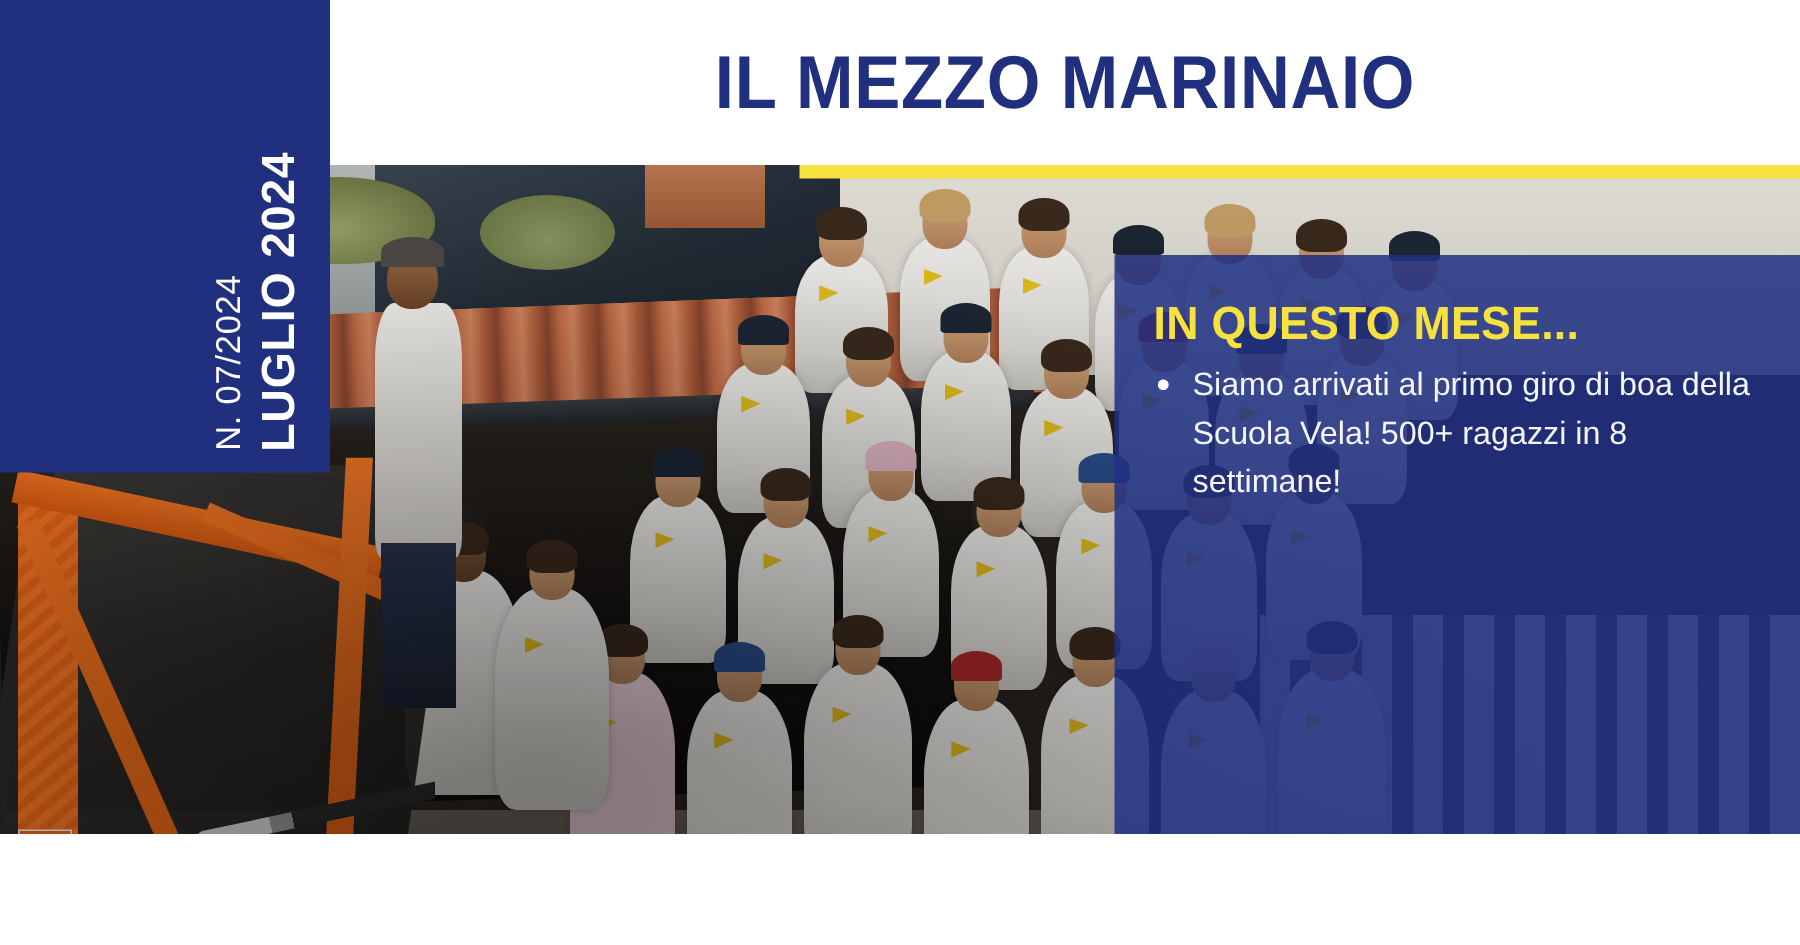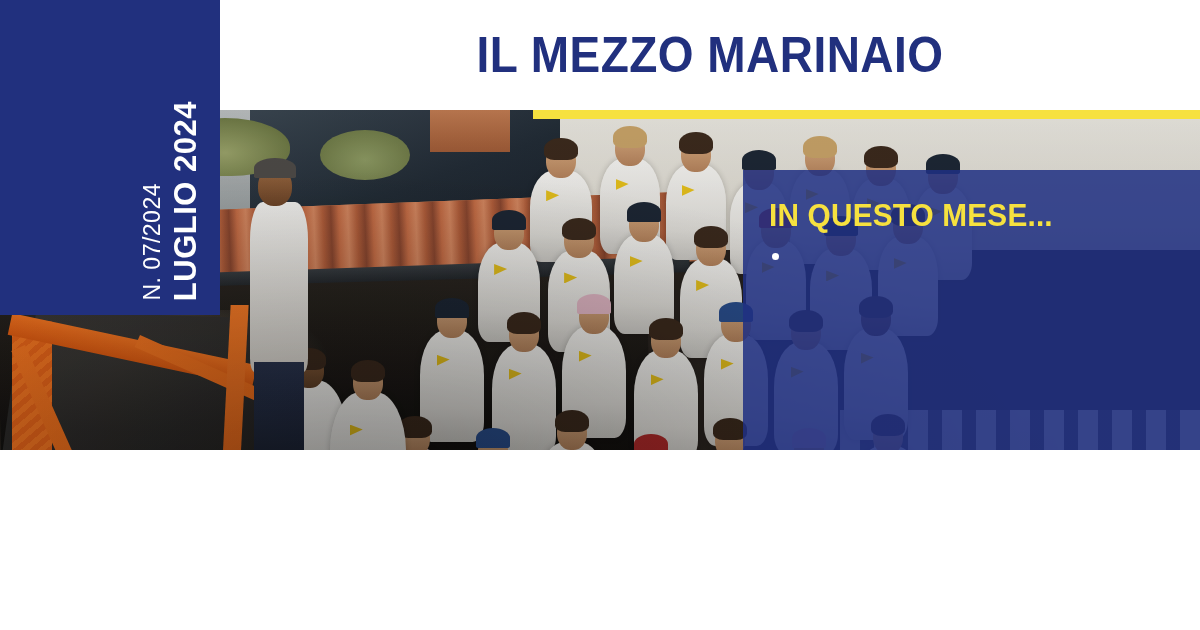--- a/index.html
+++ b/index.html
@@ -10,21 +10,21 @@
   body {
     width: 1200px;
     height: 630px;
     overflow: hidden;
     font-family: "Liberation Sans", sans-serif;
   }
 
   #canvas {
     position: relative;
     width: 1200px;
-    height: 450px;
+    height: 556px;
     background: #ffffff;
     overflow: hidden;
   }
 
   
   .photo {
     position: absolute;
     left: 0;
     top: 110px;
     width: 1200px;
@@ -485,16 +485,20 @@
       <span class="vtext month">LUGLIO 2024</span>
     </div>
   </div>
 
   <div class="content-panel">
     <div class="panel-title">IN QUESTO MESE...</div>
     <ul class="bullets">
       <li>
         <span class="dot"></span>
       </li>
+      <li>
+        <span class="dot"></span>
+        <span>Siamo arrivati al primo giro di boa della Scuola Vela! 500+ ragazzi in 8 settimane!</span>
+      </li>
     </ul>
   </div>
 
 </div>
 
 </body></html>

